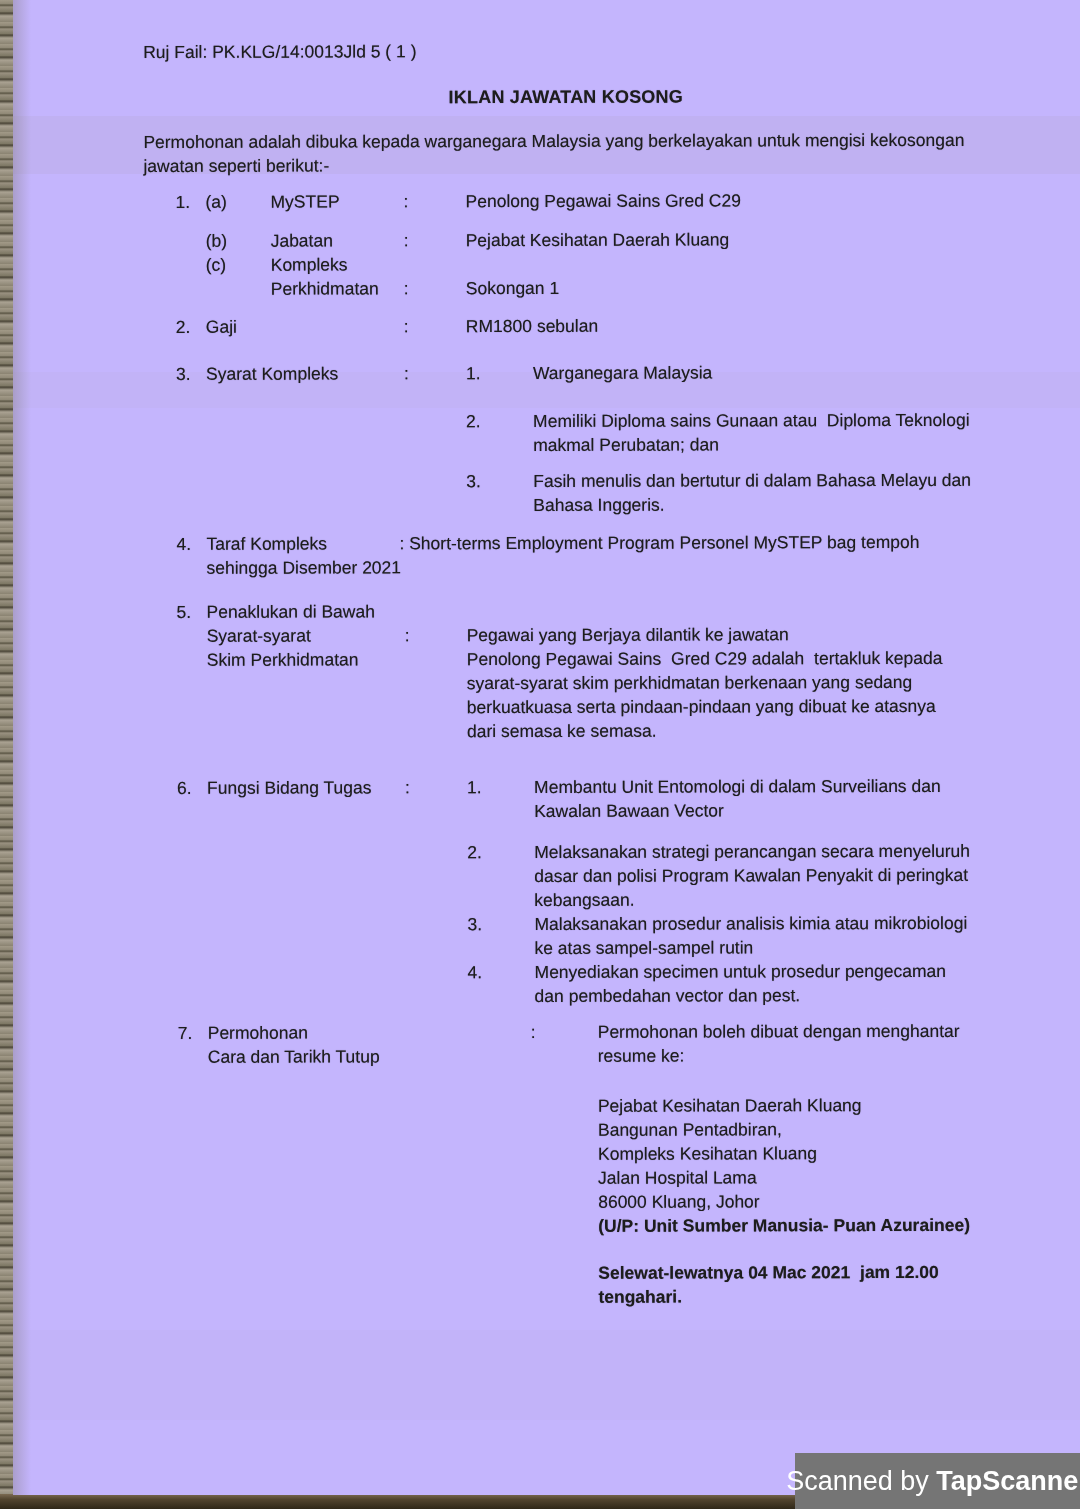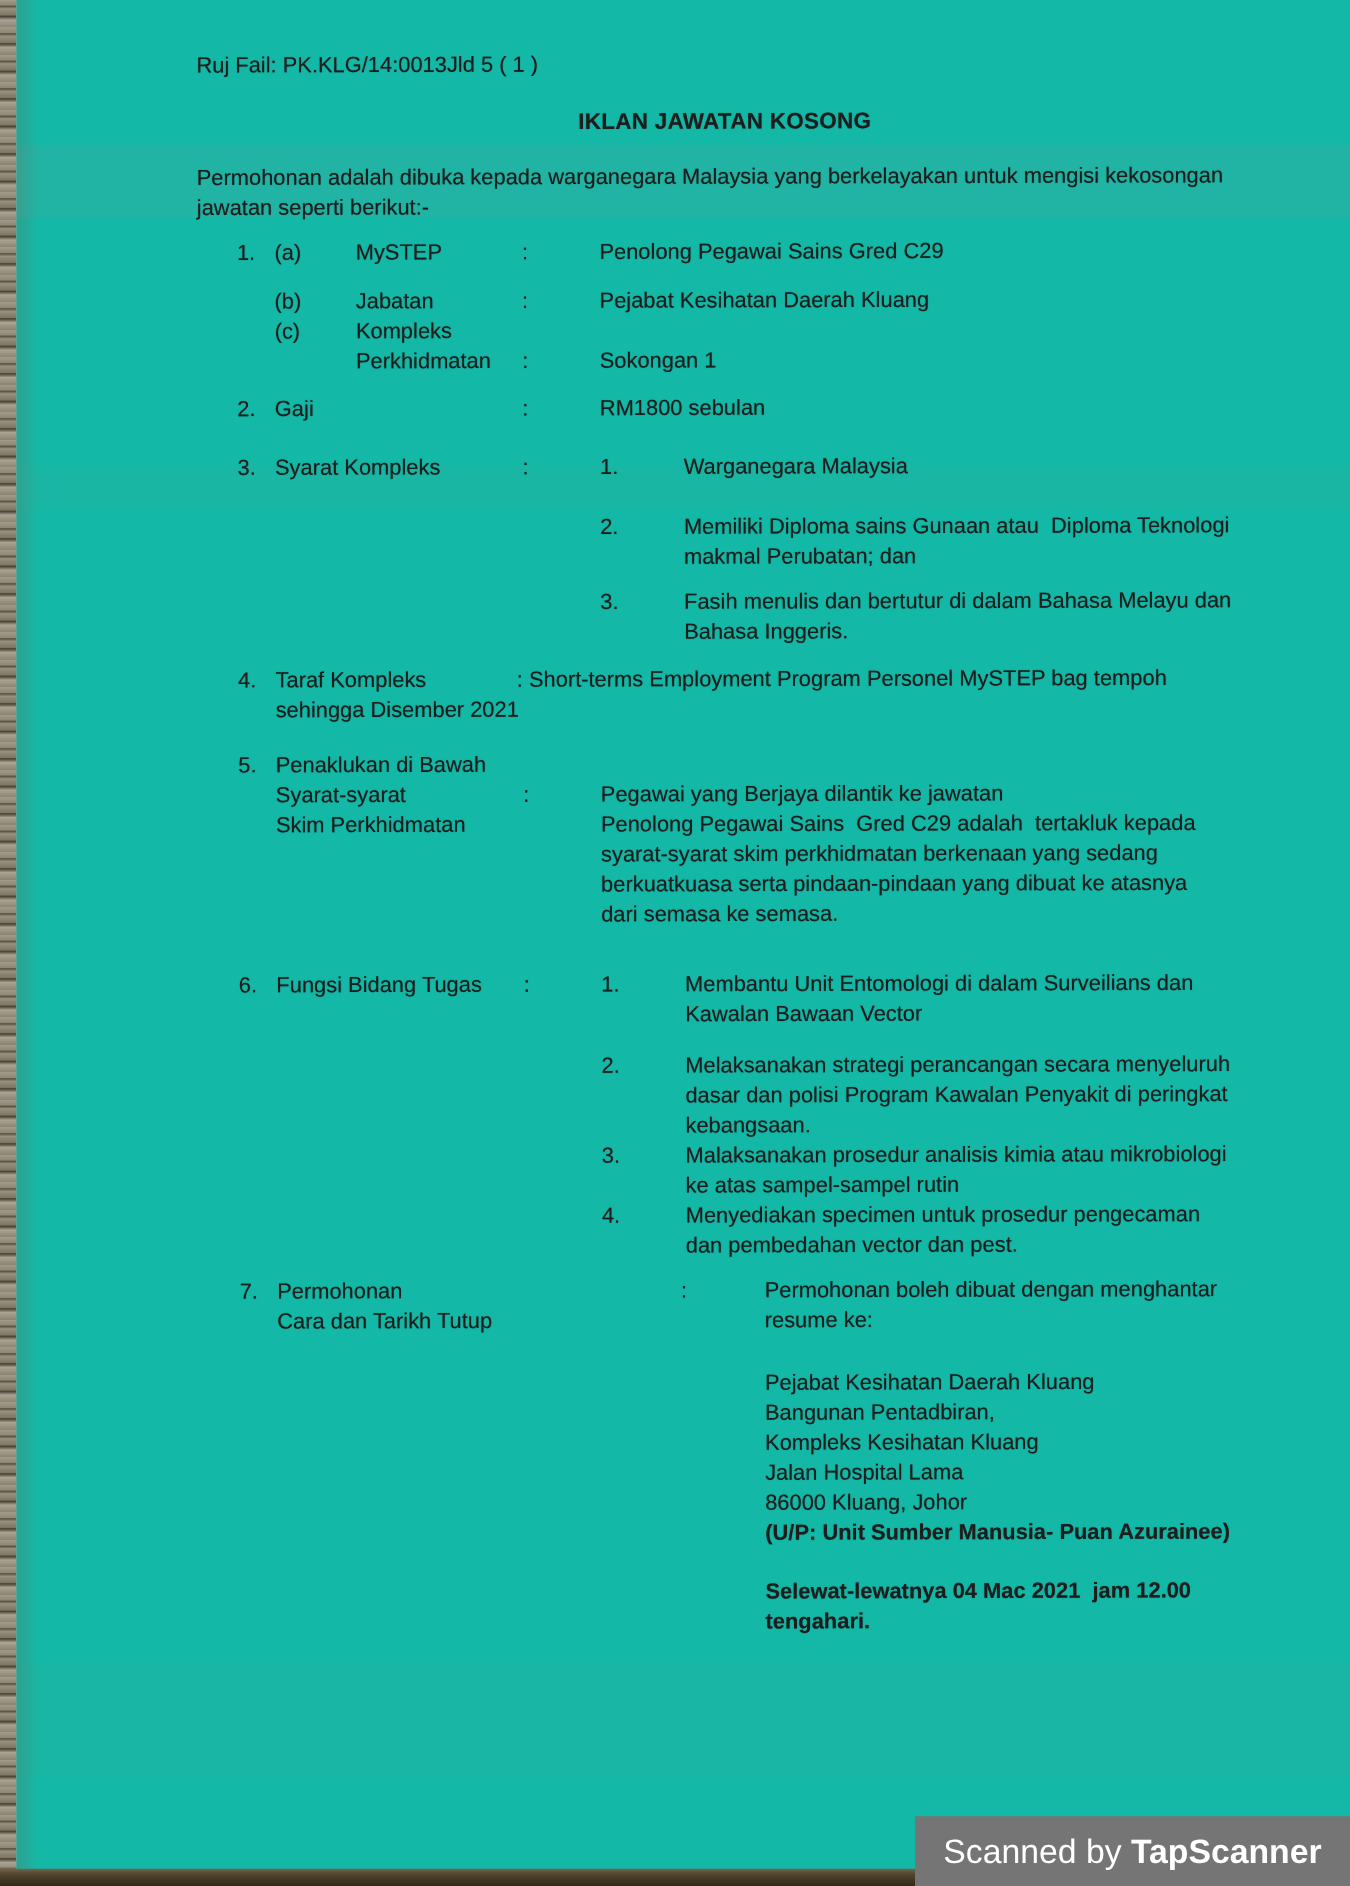--- a/index.html
+++ b/index.html
@@ -11,21 +11,21 @@
   .wood-left {
     position:absolute; left:0; top:0; width:13px; height:100%; z-index:1;
     background:repeating-linear-gradient(to bottom,
       #a29a88 0px,#8f8876 4px,#55503f 5px,#999180 7px,
       #7c7663 12px,#454032 13px,#aaa292 16px,#8a8371 22px);
   }
   .wood-bottom {
     position:absolute; left:0; bottom:0; width:100%; height:15px; z-index:1;
     background:linear-gradient(to bottom,#7b6a52 0%,#53452f 35%,#2f2718 100%);
   }
-  .paper { position:absolute; left:13px; top:0; right:0; bottom:14px; background:#14b8a6; z-index:2;padding-left:14px; }
+  .paper { position:absolute; left:13px; top:0; right:0; bottom:14px; background:#c4b5fd; z-index:2; }
   .paper-shadow { position:absolute; left:0; top:0; width:18px; height:100%;
     background:linear-gradient(to right,rgba(110,105,90,.30),rgba(110,105,90,0)); }
   .band { position:absolute; left:0; width:100%; pointer-events:none; }
   .b1 { top:116px; height:58px; background:rgba(155,152,145,.10); }
   .b2 { top:372px; height:36px; background:rgba(155,152,145,.05); }
   .b3 { top:1330px; height:90px; background:rgba(155,152,145,.04); }
 
   .content {
     position:relative; margin-left:130px; width:845px; padding-top:40px;
     font-size:17.5px; line-height:24px; color:#1d1d1d;
@@ -46,21 +46,21 @@
   .pt24 { padding-top:24px; }
   .pl62 { padding-left:62px; }
   .pl452 { padding-left:452px; }
   .b { font-weight:700; }
   .mt12{margin-top:12px}.mt14{margin-top:14px}.mt15{margin-top:15px}
   .mt17{margin-top:17px}.mt20{margin-top:20px}
   .mt23{margin-top:23px}.mt24{margin-top:24px}.mt26{margin-top:26px}
   .mt32{margin-top:32px}
 
   .tap {
-    position:absolute; right:0; bottom:0; width:348px; height:56px; z-index:6;
+    position:absolute; right:0; bottom:0; width:285px; height:56px; z-index:6;
     background:#757575; color:#ffffff;
     display:flex; align-items:center; justify-content:center; font-size:27px;
   }
   .tap .pre { white-space:pre; font-weight:400; }
   .tap .brand { font-weight:700; }
 </style>
 </head>
 <body>
 
 <div class="wood-left"></div>

